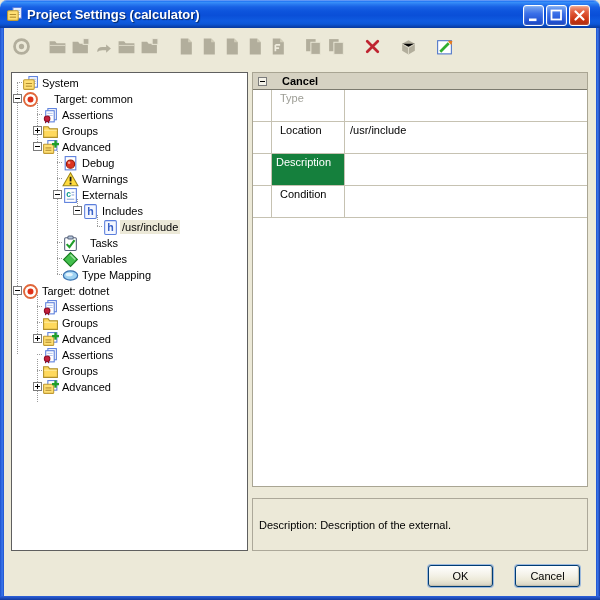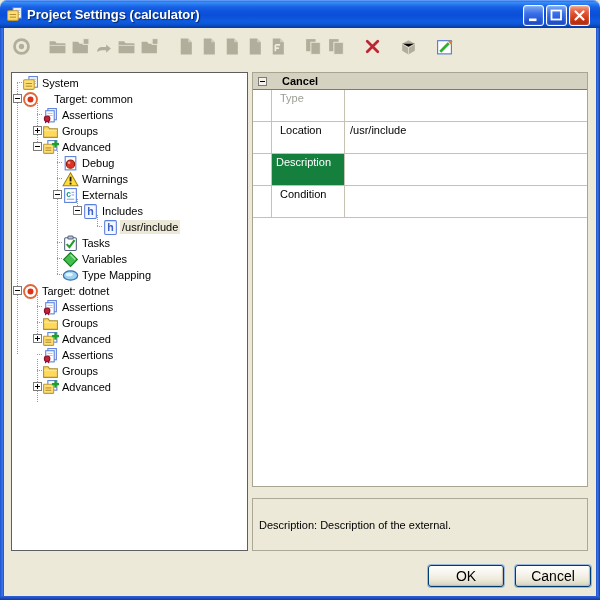--- a/index.html
+++ b/index.html
@@ -44,23 +44,23 @@
   .grid-header .gh-label{position:absolute;left:29px;top:1px;font-weight:bold;line-height:15px;}
   .grow{position:relative;height:32px;border-bottom:1px solid #c6c2b2;display:flex;}
   .gcell-gutter{width:19px;border-right:1px solid #c6c2b2;flex:none;}
   .gcell-name{width:73px;border-right:1px solid #c6c2b2;flex:none;line-height:16px;padding-left:8px;white-space:nowrap;overflow:hidden;}
   .gcell-name.sel{background:#15803d;color:#fff;padding-left:4px;}
   .gcell-value{flex:1;line-height:16px;padding-left:5px;white-space:nowrap;overflow:hidden;}
   .dis{color:#9d9d95;}
   
   .help-box{position:absolute;left:252px;top:498px;width:336px;height:53px;border:1px solid #aca899;display:flex;align-items:center;padding-left:6px;}
   
-  .xp-btn{position:absolute;top:565px;width:76px;height:22px;border:1px solid #003c74;border-radius:3px;
+  .xp-btn{position:absolute;top:565px;width:65px;height:22px;border:1px solid #003c74;border-radius:3px;
     background:linear-gradient(180deg,#ffffff 0%,#f4f2e8 45%,#ece9d8 70%,#d6d2c2 100%);
-    font-family:"Liberation Sans",sans-serif;font-size:14px;color:#000;
+    font-family:"Liberation Sans",sans-serif;font-size:11px;color:#000;
     box-shadow:inset -1px -1px 1px #c0bcac, 0 0 0 1px #9cb9dd;}
   .btn-ok{left:428px;}
   .btn-cancel{left:515px;}
 </style>
 </head>
 <body>
 
 <div class="window">
   <div class="titlebar">
     <span class="title-icon" id="title-icon"><svg width="17" height="17" viewBox="0 0 16 16">
@@ -334,21 +334,21 @@
             </svg></span>
           <span class="tlabel sel" style="left: 107px;">/usr/include</span>
         </div>
         <div class="trow">
           <span class="dot-h" style="left: 44px; top: 7px; width: 6px;"></span>
           <span class="ticon" style="left: 49px;"><svg width="17" height="17" viewBox="0 0 16 16">
               <rect x="2.5" y="2.5" width="11" height="12" rx="1" fill="#fff" stroke="#55617a"></rect>
               <rect x="5.5" y="1" width="5" height="2.8" rx="1" fill="#b9c9dd" stroke="#55617a"></rect>
               <path d="M4.4 8.6 L7 11.4 L11.8 4.8" fill="none" stroke="#1f9e2a" stroke-width="2"></path>
             </svg></span>
-          <span class="tlabel" style="left: 67px;">Tasks</span>
+          <span class="tlabel" style="left: 75px;">Tasks</span>
         </div>
         <div class="trow">
           <span class="dot-h" style="left: 44px; top: 7px; width: 6px;"></span>
           <span class="ticon" style="left: 49px;"><svg width="17" height="17" viewBox="0 0 16 16">
               <path d="M8 1.5 L14.5 8 L8 14.5 L1.5 8 z" fill="#43bf4d" stroke="#187a20"></path>
               <path d="M8 3.5 L12.5 8" stroke="#9fe3a4" stroke-width="1.4" fill="none"></path>
             </svg></span>
           <span class="tlabel" style="left: 67px;">Variables</span>
         </div>
         <div class="trow">

